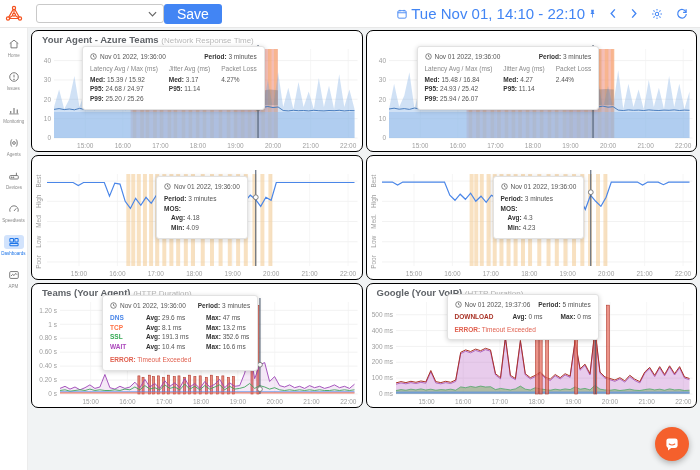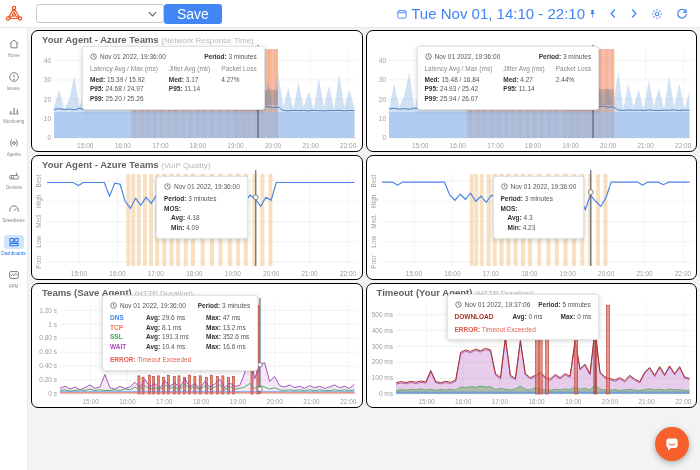--- a/index.html
+++ b/index.html
@@ -398,24 +398,20 @@
         </div>
         <div>
           <div class="hdr">Packet Loss</div>
           <div><span>2.44%</span></div>
         </div>
       </div>
     </div>
   </div>
 
   <div class="panel">
-    <div class="ptitle">
-      <span class="t1">Your Agent - Azure Teams</span>
-      <span class="t2">(VoIP Quality)</span>
-    </div>
     <div class="chart-wrap">
         <svg class="chart" viewBox="0 0 325.5 108">
           <line x1="13" x2="323.5" y1="91.95604395604396" y2="91.95604395604396" stroke="#ececec" stroke-width="0.7"></line>
           <text x="7" y="91.95604395604396" transform="rotate(-90 7 91.95604395604396)" text-anchor="middle">Poor</text>
           <line x1="13" x2="323.5" y1="71.73626373626374" y2="71.73626373626374" stroke="#ececec" stroke-width="0.7"></line>
           <text x="7" y="71.73626373626374" transform="rotate(-90 7 71.73626373626374)" text-anchor="middle">Low</text>
           <line x1="13" x2="323.5" y1="51.51648351648351" y2="51.51648351648351" stroke="#ececec" stroke-width="0.7"></line>
           <text x="7" y="51.51648351648351" transform="rotate(-90 7 51.51648351648351)" text-anchor="middle">Med</text>
           <line x1="13" x2="323.5" y1="31.296703296703285" y2="31.296703296703285" stroke="#ececec" stroke-width="0.7"></line>
           <text x="7" y="31.296703296703285" transform="rotate(-90 7 31.296703296703285)" text-anchor="middle">High</text>
@@ -540,21 +536,21 @@
         </div>
       <div><b>Period:</b> <span>3 minutes</span></div>
       <div><b>MOS:</b></div>
       <div class="ind"><b>Avg:</b> <span>4.3</span></div>
       <div class="ind"><b>Min:</b> <span>4.23</span></div>
     </div>
   </div>
 
   <div class="panel">
     <div class="ptitle">
-      <span class="t1">Teams (Save Agent)</span>
+      <span class="t1">Teams (Your Agent)</span>
       <span class="t2">(HTTP Duration)</span>
     </div>
     <div class="chart-wrap">
         <svg class="chart" viewBox="0 0 325.5 108">
           <line x1="26" x2="323.5" y1="96" y2="96" stroke="#ececec" stroke-width="0.7"></line>
           <text x="23" y="98.2" text-anchor="end">0 s</text>
           <line x1="26" x2="323.5" y1="82.06060606060606" y2="82.06060606060606" stroke="#ececec" stroke-width="0.7"></line>
           <text x="23" y="84.26060606060607" text-anchor="end">0.20 s</text>
           <line x1="26" x2="323.5" y1="68.12121212121212" y2="68.12121212121212" stroke="#ececec" stroke-width="0.7"></line>
           <text x="23" y="70.32121212121213" text-anchor="end">0.40 s</text>
@@ -643,21 +639,21 @@
           <span class="nm c-wait">WAIT</span>
           <span class="av"><b>Avg:</b> <span>10.4 ms</span></span>
           <span><b>Max:</b> <span>16.6 ms</span></span>
         </div>
       <div class="err"><b>ERROR:</b> <span>Timeout Exceeded</span></div>
     </div>
   </div>
 
   <div class="panel">
     <div class="ptitle">
-      <span class="t1">Timeout (Your Agent)</span>
+      <span class="t1">Google (Your VoIP)</span>
       <span class="t2">(HTTP Duration)</span>
     </div>
     <div class="chart-wrap">
         <svg class="chart" viewBox="0 0 325.5 108">
           <line x1="27" x2="323.5" y1="96" y2="96" stroke="#ececec" stroke-width="0.7"></line>
           <text x="24" y="98.2" text-anchor="end">0 ms</text>
           <line x1="27" x2="323.5" y1="80.13793103448276" y2="80.13793103448276" stroke="#ececec" stroke-width="0.7"></line>
           <text x="24" y="82.33793103448276" text-anchor="end">100 ms</text>
           <line x1="27" x2="323.5" y1="64.27586206896552" y2="64.27586206896552" stroke="#ececec" stroke-width="0.7"></line>
           <text x="24" y="66.47586206896553" text-anchor="end">200 ms</text>

